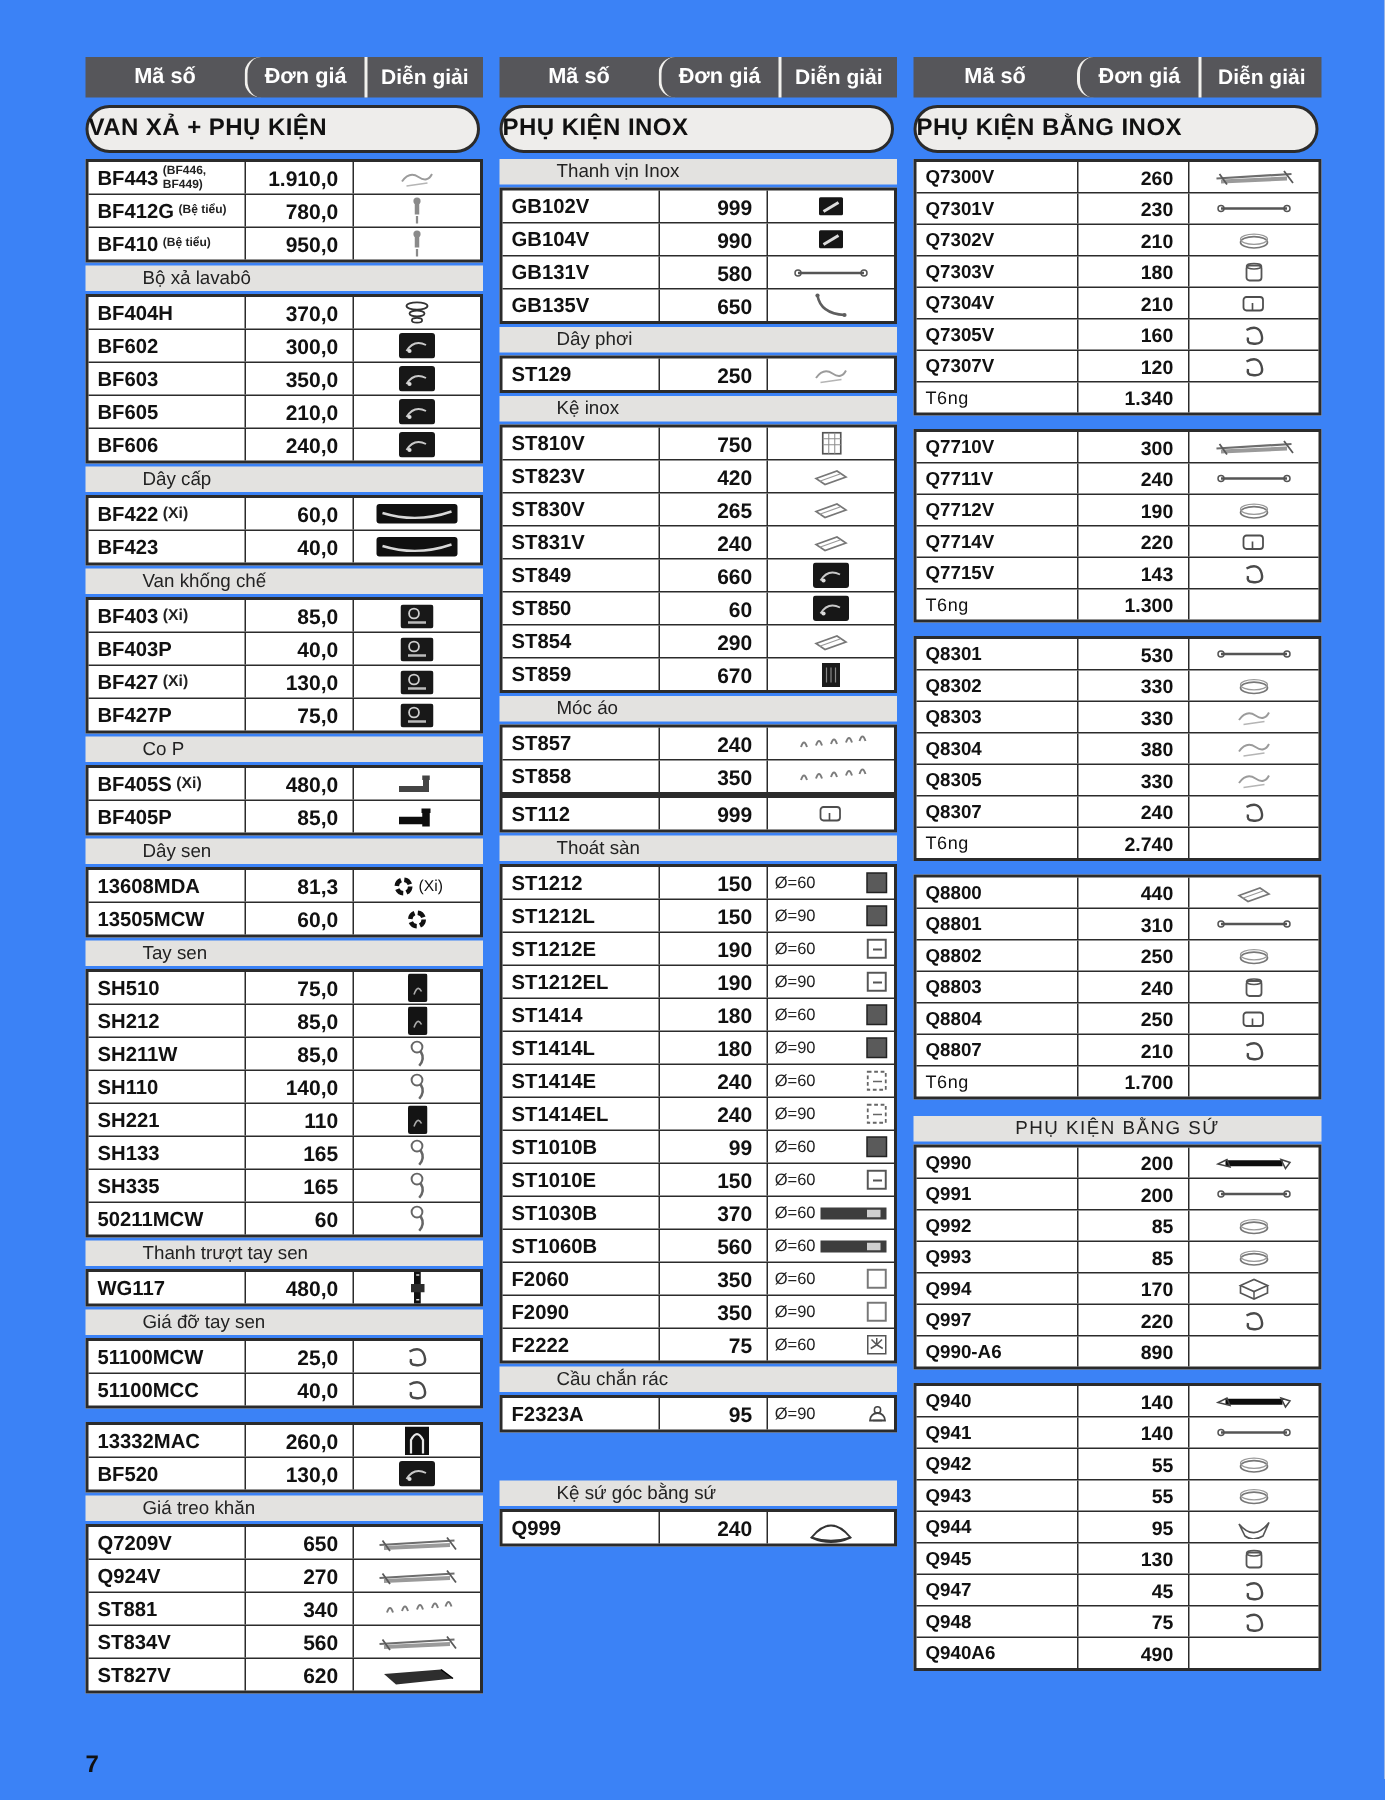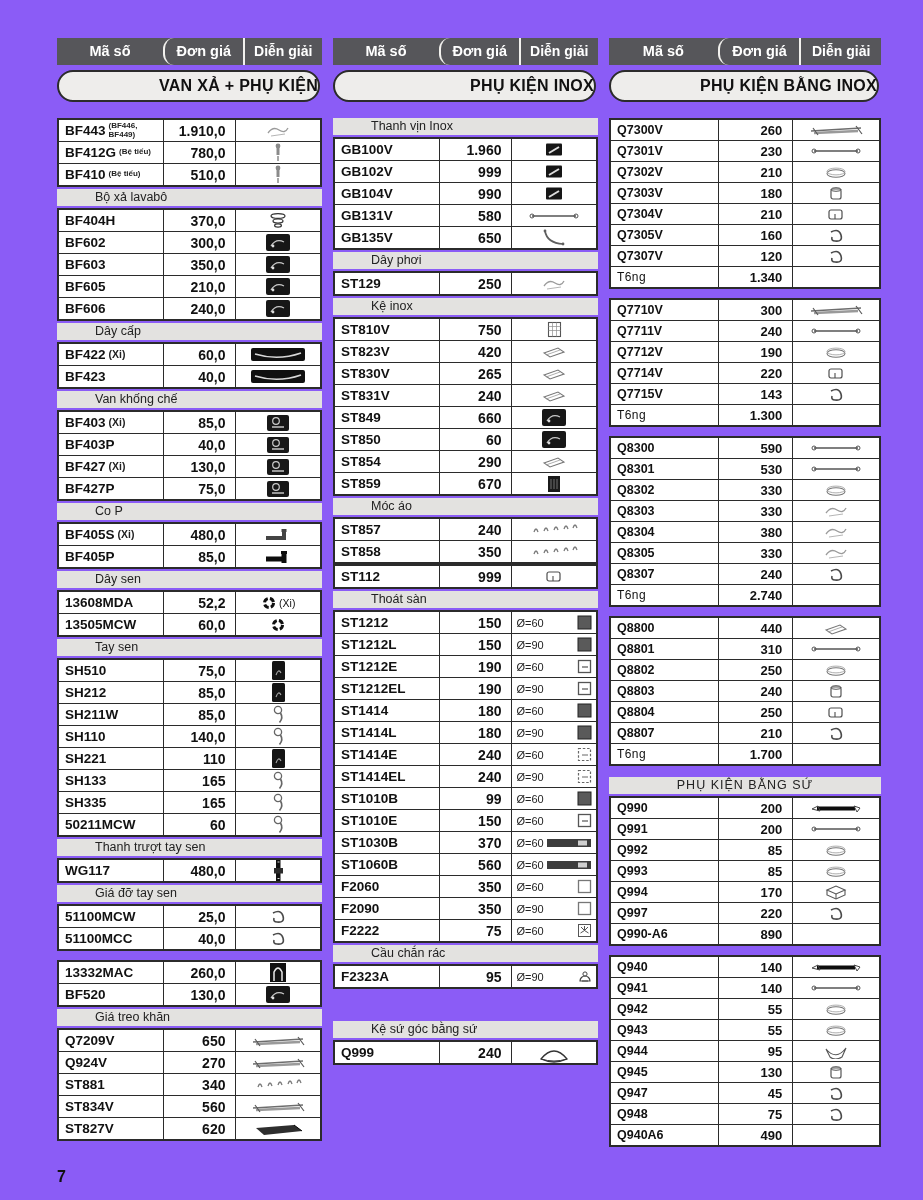--- a/index.html
+++ b/index.html
@@ -1,27 +1,27 @@
 <!DOCTYPE html>
 <html><head>
 <meta charset="utf-8">
 <style>
   html,body{margin:0;padding:0;background:#dddcda;}
-  .page{position:relative;width:923px;height:1200px;background:#8b5cf6;
+  .page{position:relative;width:923px;height:1200px;background:#3b82f6;
         font-family:"Liberation Sans",sans-serif;color:#111;overflow:hidden;margin:0 auto;}
   .cols{display:flex;padding:38px 0 0 57px;}
   .col{width:265px;margin-right:11px;--rh:21px;}
   .col.col3{width:272px;margin-right:0;--rh:20px;}
   .thead{display:flex;background:#56565a;height:27px;line-height:27px;color:#fff;
          font-weight:bold;font-size:14.5px;text-align:center;}
   .thead .h1{width:40%;}
   .thead .h2{width:30%;border-left:2px solid #f2f1ee;box-sizing:border-box;border-radius:11px;}
   .thead .h3{width:30%;border-left:2px solid #f2f1ee;box-sizing:border-box;font-size:14px;}
-  .pill{margin:5px 2px 16px 0;border:2px solid #2b2b2b;border-radius:17px;background:#eeedeb;
-        height:28px;line-height:28px;text-align:right;font-weight:bold;font-size:16px;letter-spacing:.3px;}
+  .pill{margin:5px 2px 4px 0;border:2px solid #2b2b2b;border-radius:17px;background:#eeedeb;
+        height:28px;line-height:28px;text-align:left;font-weight:bold;font-size:16px;letter-spacing:.3px;}
   .section{background:#e3e2e0;height:17px;line-height:17px;font-size:12.5px;
            padding-left:38px;margin:2px 0;color:#222;}
   .section.center{text-align:center;padding-left:0;letter-spacing:1px;}
   .box{border:2px solid #2b2b2b;background:#fff;}
   .row{display:flex;height:var(--rh);align-items:center;}
   .row + .row{border-top:1px solid #2b2b2b;}
   .c-code{width:40%;height:100%;padding-left:6px;display:flex;align-items:center;gap:3px;box-sizing:border-box;}
   .code-t{font-weight:bold;font-size:13.5px;white-space:nowrap;}
   .col3 .code-t{font-size:12.5px;}
   .plain .code-t{font-weight:normal;font-size:12px;letter-spacing:.4px;}
@@ -83,21 +83,21 @@
                   <circle cx="7" cy="3" r="2.4" fill="#8a8a8a"></circle>
                 </svg>
               </span>
             </div>
           </div>
           <div class="row">
             <div class="c-code">
               <span class="code-t">BF410</span>
               <span class="note">(Bệ tiểu)</span>
             </div>
-            <div class="c-price">510,0</div>
+            <div class="c-price">950,0</div>
             <div class="c-desc">
               <span class="ic">
                 <svg width="14" height="19" viewBox="0 0 14 19">
                   <path d="M7 3v9" stroke="#8a8a8a" stroke-width="3"></path>
                   <path d="M7 13v5" stroke="#8a8a8a" stroke-width="1.5"></path>
                   <circle cx="7" cy="3" r="2.4" fill="#8a8a8a"></circle>
                 </svg>
               </span>
             </div>
           </div>
@@ -310,21 +310,21 @@
               </span>
             </div>
           </div>
         </div>
         <div class="section">Dây sen</div>
         <div class="box">
           <div class="row">
             <div class="c-code">
               <span class="code-t">13608MDA</span>
             </div>
-            <div class="c-price">52,2</div>
+            <div class="c-price">81,3</div>
             <div class="c-desc">
               <span class="ic">
                 <svg width="16" height="14" viewBox="0 0 16 14">
                   <circle cx="8" cy="7" r="4.5" fill="none" stroke="#111" stroke-width="3" stroke-dasharray="5 2.2"></circle>
                 </svg>
               </span>
               <span class="inote">(Xi)</span>
             </div>
           </div>
           <div class="row">
@@ -615,34 +615,20 @@
         <div class="thead">
           <div class="h1">Mã số</div>
           <div class="h2">Đơn giá</div>
           <div class="h3">Diễn giải</div>
         </div>
         <div class="pill">PHỤ KIỆN INOX</div>
         <div class="section">Thanh vịn Inox</div>
         <div class="box">
           <div class="row">
             <div class="c-code">
-              <span class="code-t">GB100V</span>
-            </div>
-            <div class="c-price">1.960</div>
-            <div class="c-desc">
-              <span class="ic">
-                <svg width="22" height="17" viewBox="0 0 22 17">
-                  <rect x="3" y="2.5" width="16" height="12" rx="1" fill="#161616"></rect>
-                  <path d="M6 12l10-6" stroke="#ddd" stroke-width="2"></path>
-                </svg>
-              </span>
-            </div>
-          </div>
-          <div class="row">
-            <div class="c-code">
               <span class="code-t">GB102V</span>
             </div>
             <div class="c-price">999</div>
             <div class="c-desc">
               <span class="ic">
                 <svg width="22" height="17" viewBox="0 0 22 17">
                   <rect x="3" y="2.5" width="16" height="12" rx="1" fill="#161616"></rect>
                   <path d="M6 12l10-6" stroke="#ddd" stroke-width="2"></path>
                 </svg>
               </span>
@@ -1323,35 +1309,20 @@
               <span class="code-t">T6ng</span>
             </div>
             <div class="c-price">1.300</div>
             <div class="c-desc"></div>
           </div>
         </div>
         <div class="gap"></div>
         <div class="box">
           <div class="row">
             <div class="c-code">
-              <span class="code-t">Q8300</span>
-            </div>
-            <div class="c-price">590</div>
-            <div class="c-desc">
-              <span class="ic">
-                <svg width="54" height="10" viewBox="0 0 54 10">
-                  <path d="M5 5h44" stroke="#555" stroke-width="1.6"></path>
-                  <circle cx="5" cy="5" r="2" fill="none" stroke="#555"></circle>
-                  <circle cx="49" cy="5" r="2" fill="none" stroke="#555"></circle>
-                </svg>
-              </span>
-            </div>
-          </div>
-          <div class="row">
-            <div class="c-code">
               <span class="code-t">Q8301</span>
             </div>
             <div class="c-price">530</div>
             <div class="c-desc">
               <span class="ic">
                 <svg width="54" height="10" viewBox="0 0 54 10">
                   <path d="M5 5h44" stroke="#555" stroke-width="1.6"></path>
                   <circle cx="5" cy="5" r="2" fill="none" stroke="#555"></circle>
                   <circle cx="49" cy="5" r="2" fill="none" stroke="#555"></circle>
                 </svg>

